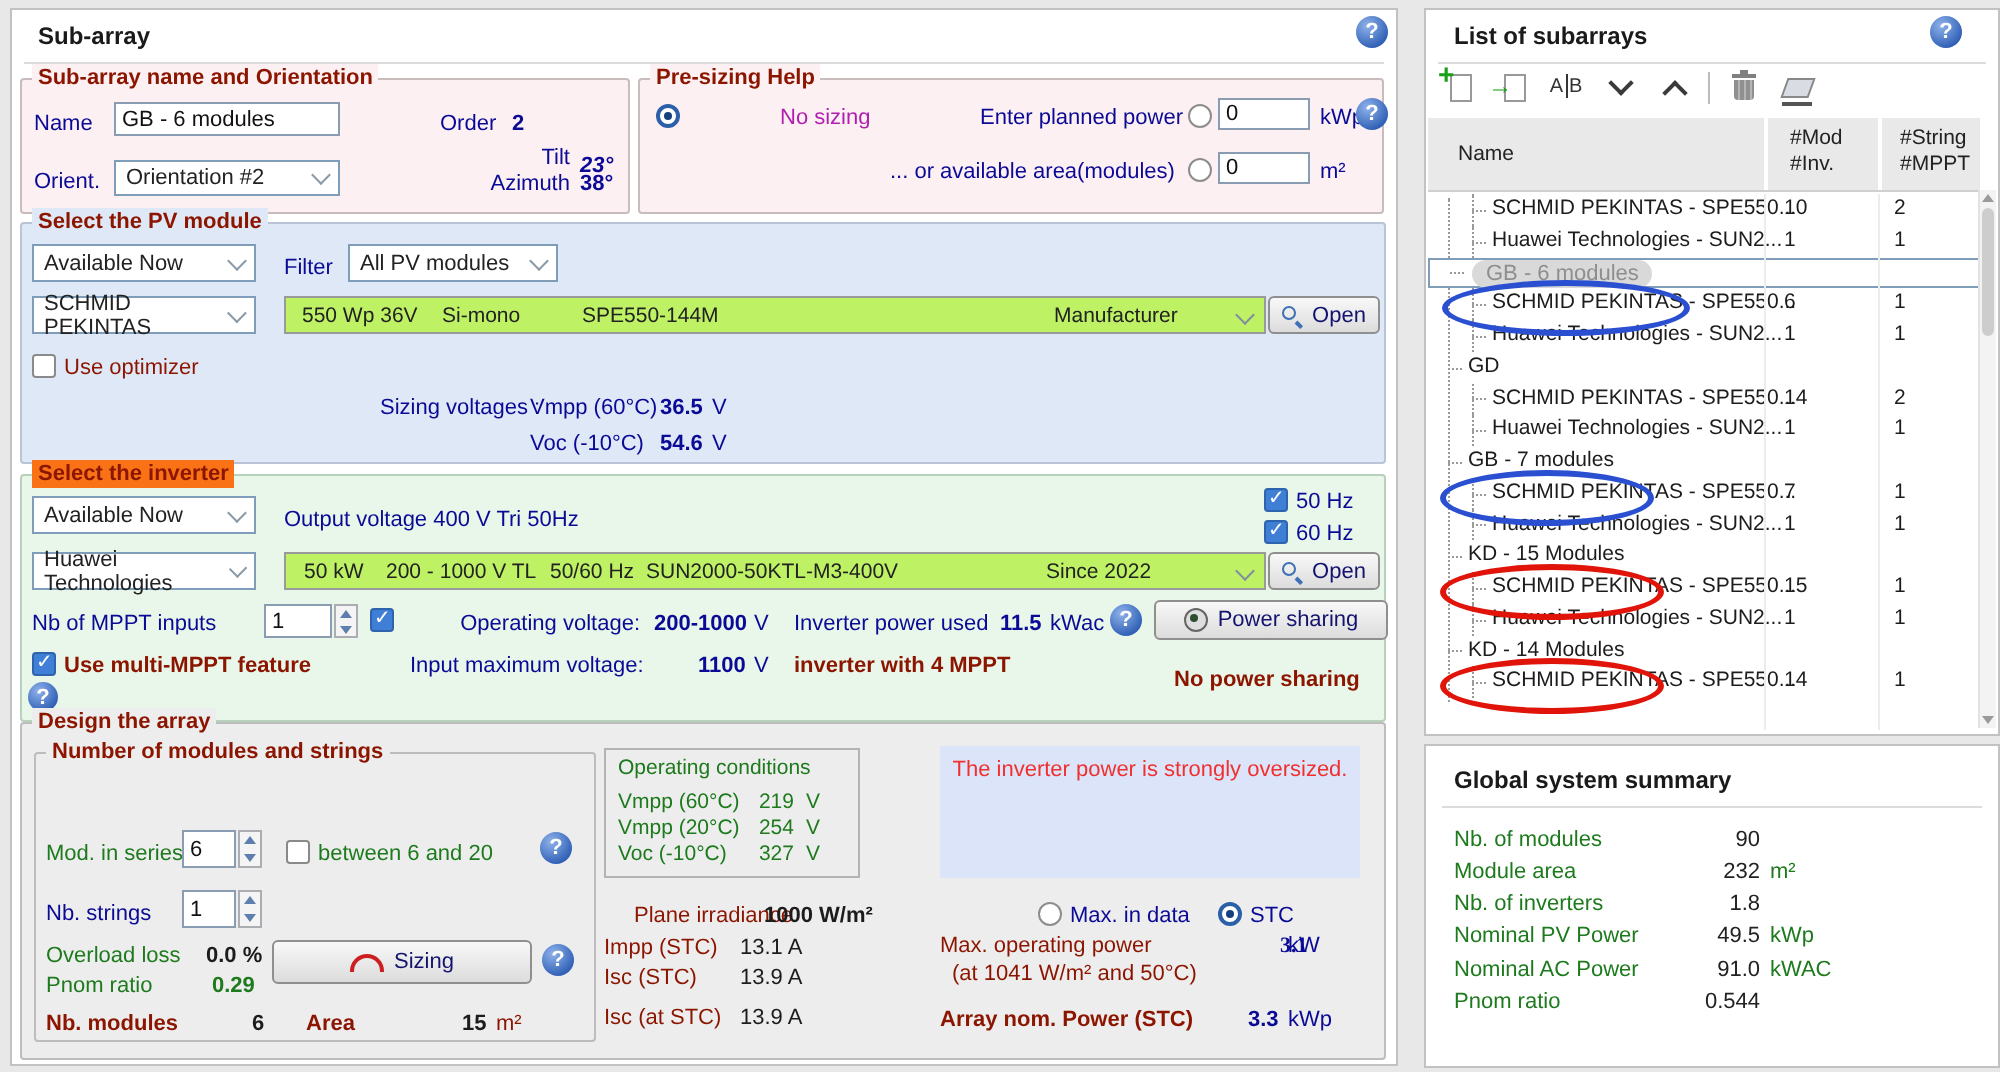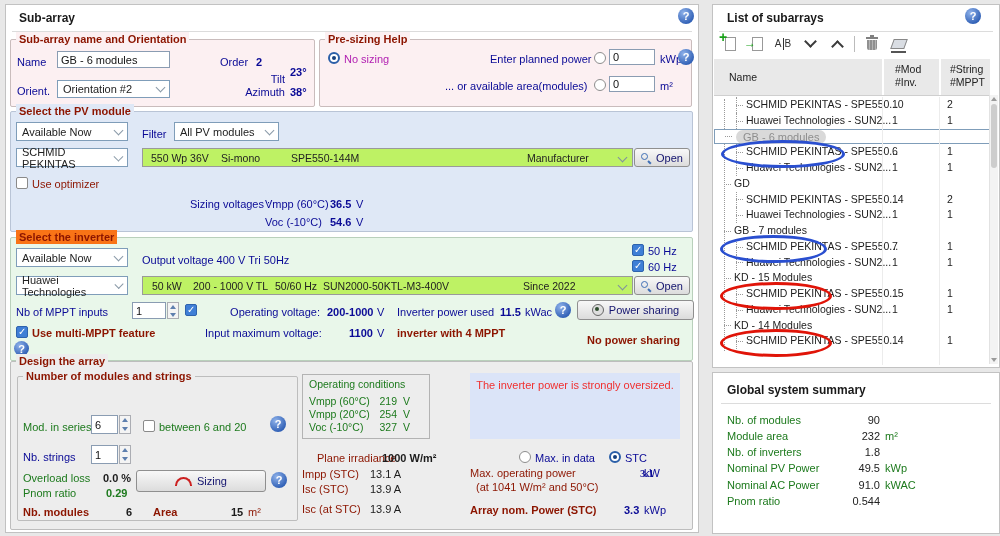--- a/index.html
+++ b/index.html
@@ -2,21 +2,21 @@
 <html><head>
 <meta charset="utf-8">
 <style>
   html,body{margin:0;padding:0;}
   body{width:1000px;height:536px;position:relative;background:#e8e8e8;
        font-family:"Liberation Sans","DejaVu Sans",sans-serif;font-size:11px;color:#1c1c1c;overflow:hidden;}
   .abs{position:absolute;white-space:nowrap;}
   .panel{position:absolute;background:#fff;border:1px solid #c2c2c2;}
   .hline{position:absolute;height:0;border-top:1px solid #dcdcdc;}
   .ptitle{font-size:12px;font-weight:bold;color:#1a1a1a;}
-  .nav{color:#0a0a96;} .mar{color:#8c1500;} .grn{color:#1d7a1d;} .mag-col{color:#b11fb1;}
+  .nav{color:#0a0a96;} .mar{color:#8c1500;} .grn{color:#1d7a1d;} .mag-col{color:#b11fb1;margin-left:46px;}
   .b{font-weight:bold;} .dark{color:#1c1c1c;} .dim{color:#999;}
   .red{color:#f03030;}
   
   .grp{position:absolute;border:1px solid #c9bcbc;border-radius:2px;}
   .grp .legend{position:absolute;top:-8px;left:5px;padding:0 3px;font-weight:bold;font-size:11px;color:#8c1500;line-height:14px;}
   .grp.pink{background:#fcf0f2;} .grp.pink .legend{background:#fcf0f2;}
   .grp.blue{background:#dfe8f6;border-color:#b9c4d6;} .grp.blue .legend{background:#dfe8f6;}
   .grp.green{background:#e9f7ea;border-color:#b9d0bb;} .grp.green .legend{background:#f97316;}
   .grp.gray{background:#ededed;border-color:#bdbdbd;} .grp.gray .legend{background:#ededed;}
   
@@ -105,21 +105,21 @@
   <span class="help" style="left:672px;top:3px;"></span>
   <div class="hline" style="left:6px;right:6px;top:26px;"></div>
 
   <div class="grp pink" style="left:4px;top:34px;width:303px;height:66px;">
     <span class="legend">Sub-array name and Orientation</span>
     <span class="abs nav" style="left:6px;top:16px;">Name</span>
     <div class="input" style="left:46px;top:11px;width:113px;height:17px;">GB - 6 modules</div>
     <span class="abs nav" style="left:209px;top:16px;">Order</span>
     <span class="abs nav b" style="left:245px;top:16px;">2</span>
     <span class="abs nav" style="left:252px;top:33px;width:22px;text-align:right;">Tilt</span>
-    <span class="abs nav b" style="left:279px;top:26px;">23°</span>
+    <span class="abs nav b" style="left:279px;top:37px;font-style:italic;">23°</span>
     <span class="abs nav" style="left:6px;top:45px;">Orient.</span>
     <div class="sel" style="left:46px;top:40px;width:113px;height:18px;">
       <span>Orientation #2</span>
       <span class="chev"></span>
     </div>
     <span class="abs nav" style="left:229px;top:46px;width:45px;text-align:right;">Azimuth</span>
     <span class="abs nav b" style="left:279px;top:46px;">38°</span>
   </div>
 
   <div class="grp pink" style="left:313px;top:34px;width:371px;height:66px;">

